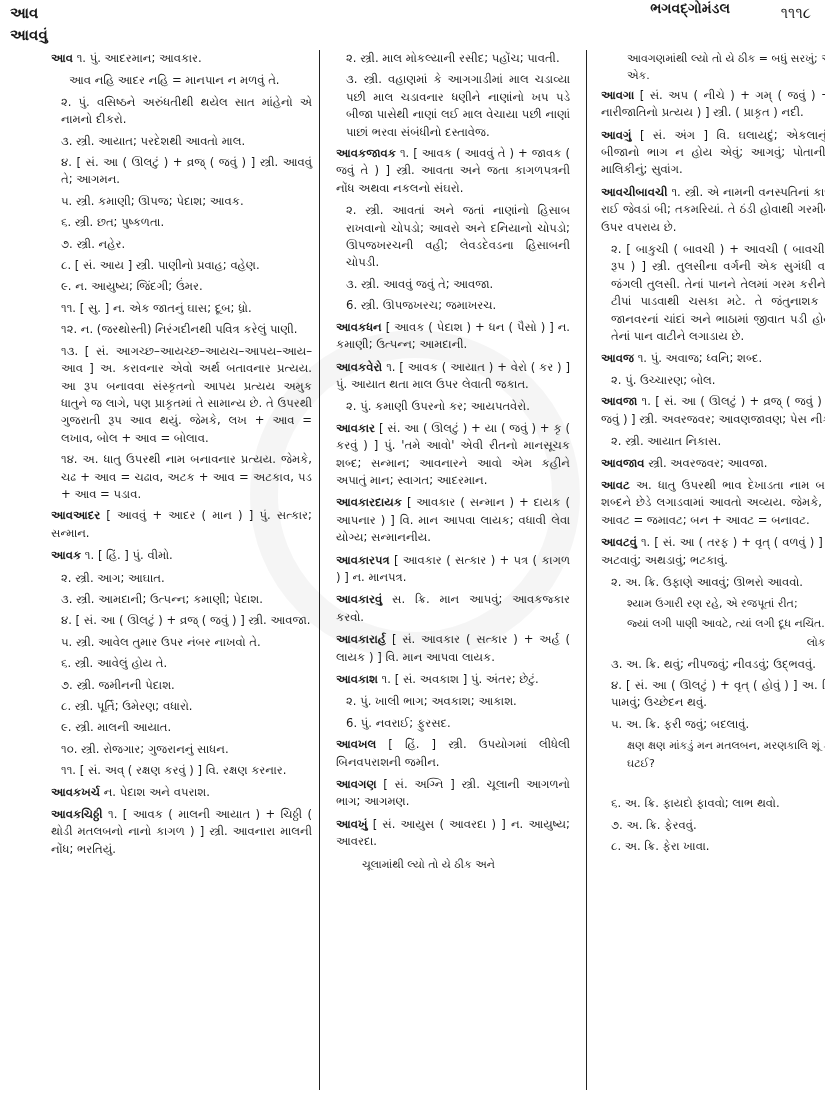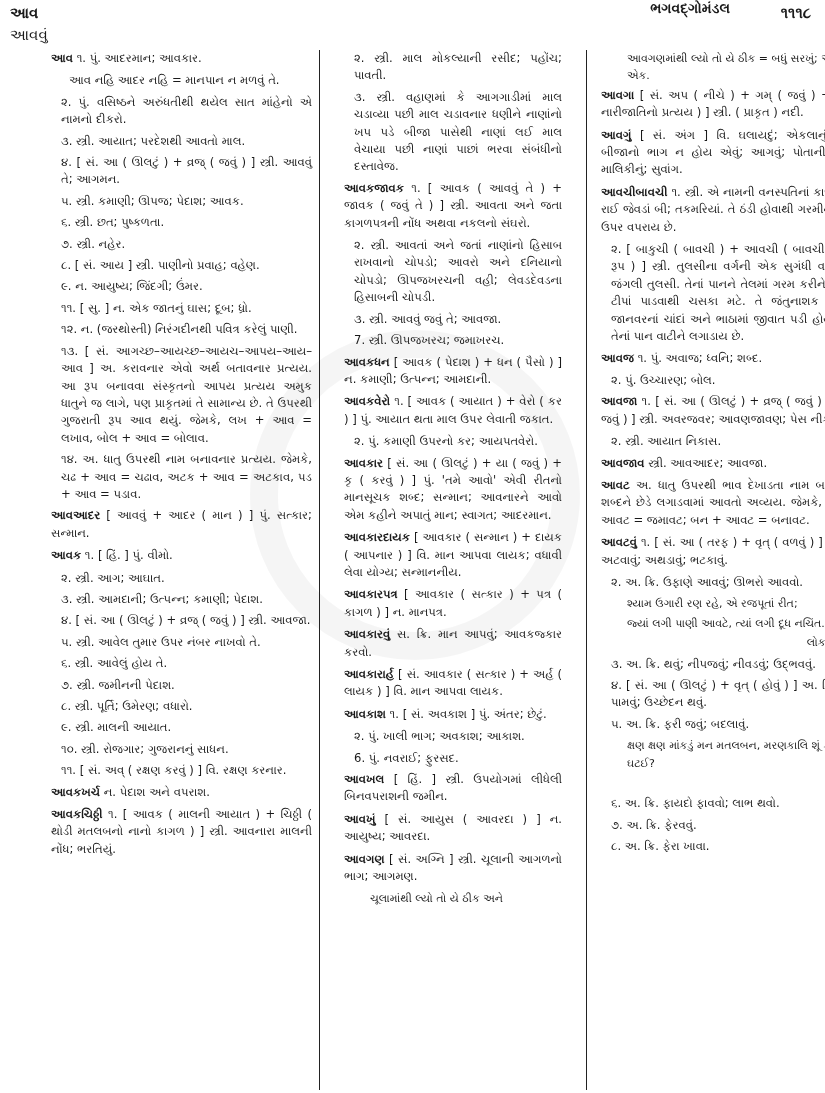--- a/index.html
+++ b/index.html
@@ -5,28 +5,28 @@
   html, body { margin: 0; padding: 0; background: #ffffff; }
   body {
     width: 825px; height: 1093px; overflow: hidden; position: relative;
     font-family: "DejaVu Sans", sans-serif; color: #1a1a1a;
   }
   .header {
     position: absolute; left: 0; top: 0; width: 825px; height: 26px;
   }
   .hdr-left { position: absolute; left: 10px; top: 4px; font-size: 15px; font-weight: bold; }
   .hdr-center { position: absolute; left: 0; width: 730px; top: 0; text-align: right; font-size: 14px; font-weight: bold; }
-  .hdr-right { position: absolute; right: 14px; top: 4px; font-size: 15px; font-weight: bold; }
-  .hdr-sub { position: absolute; left: 10px; top: 26px; font-size: 15px; font-weight: normal; }
+  .hdr-right { position: absolute; right: 14px; top: 4px; font-size: 15px; font-weight: normal; }
+  .hdr-sub { position: absolute; left: 10px; top: 26px; font-size: 15px; font-weight: bold; }
   .col {
     position: absolute; top: 50px; height: 1040px; overflow: hidden;
     font-size: 11.6px; line-height: 17.4px; box-sizing: border-box; margin-left: 43px;
   }
   .col1 { left: 8px; width: 265px; padding-right: 4px; }
-  .col2 { left: 276px; width: 268px; padding: 0 24px; border-left: 1.5px solid #222; border-right: 1.5px solid #222; }
+  .col2 { left: 276px; width: 268px; padding: 0 16px; border-left: 1.5px solid #222; border-right: 1.5px solid #222; }
   .col3 { left: 552px; width: 266px; padding-left: 6px; }
   .entry { margin: 0 0 5px 0; text-align: justify; }
   .hw { font-weight: bold; }
   .sense { margin: 0 0 4px 10px; text-align: justify; }
   .sense.cont { margin-left: 18px; }
   .quote { margin: 0 0 2px 26px; font-size: 11px; }
   .attrib { text-align: right; font-size: 11px; margin: 0 0 4px 0; }
   .watermark {
     position: absolute; left: 250px; top: 330px; width: 330px; height: 330px;
     border-radius: 50%; border: 28px solid rgba(0,0,0,0.04); box-sizing: border-box;
@@ -74,48 +74,48 @@
     <div class="sense">૧૧. [ સં. અવ્ ( રક્ષણ કરવું ) ] વિ. રક્ષણ કરનાર.</div>
     <div class="entry"><span class="hw">આવકખર્ચ</span><span> ન. પેદાશ અને વપરાશ.</span></div>
     <div class="entry"><span class="hw">આવકચિઠ્ઠી</span><span> ૧. [ આવક ( માલની આયાત ) + ચિઠ્ઠી ( થોડી મતલબનો નાનો કાગળ ) ] સ્ત્રી. આવનારા માલની નોંધ; ભરતિયું.</span></div>
   </div>
 <div class="col col2">
     <div class="sense">૨. સ્ત્રી. માલ મોકલ્યાની રસીદ; પહોંચ; પાવતી.</div>
     <div class="sense">૩. સ્ત્રી. વહાણમાં કે આગગાડીમાં માલ ચડાવ્યા પછી માલ ચડાવનાર ધણીને નાણાંનો ખપ પડે બીજા પાસેથી નાણાં લઈ માલ વેચાયા પછી નાણાં પાછાં ભરવા સંબંધીનો દસ્તાવેજ.</div>
     <div class="entry"><span class="hw">આવકજાવક</span><span> ૧. [ આવક ( આવવું તે ) + જાવક ( જવું તે ) ] સ્ત્રી. આવતા અને જતા કાગળપત્રની નોંધ અથવા નકલનો સંઘરો.</span></div>
     <div class="sense">૨. સ્ત્રી. આવતાં અને જતાં નાણાંનો હિસાબ રાખવાનો ચોપડો; આવરો અને દનિયાનો ચોપડો; ઊપજખરચની વહી; લેવડદેવડના હિસાબની ચોપડી.</div>
     <div class="sense">૩. સ્ત્રી. આવવું જવું તે; આવજા.</div>
-    <div class="sense">7. સ્ત્રી. ઊપજખરચ; જમાખરચ.</div>
+    <div class="sense">6. સ્ત્રી. ઊપજખરચ; જમાખરચ.</div>
     <div class="entry"><span class="hw">આવકધન</span><span> [ આવક ( પેદાશ ) + ધન ( પૈસો ) ] ન. કમાણી; ઉત્પન્ન; આમદાની.</span></div>
     <div class="entry"><span class="hw">આવકવેરો</span><span> ૧. [ આવક ( આયાત ) + વેરો ( કર ) ] પું. આયાત થતા માલ ઉપર લેવાતી જકાત.</span></div>
     <div class="sense">૨. પું. કમાણી ઉપરનો કર; આયપતવેરો.</div>
     <div class="entry"><span class="hw">આવકાર</span><span> [ સં. આ ( ઊલટું ) + યા ( જવું ) + કૃ ( કરવું ) ] પું. 'તમે આવો' એવી રીતનો માનસૂચક શબ્દ; સન્માન; આવનારને આવો એમ કહીને અપાતું માન; સ્વાગત; આદરમાન.</span></div>
     <div class="entry"><span class="hw">આવકારદાયક</span><span> [ આવકાર ( સન્માન ) + દાયક ( આપનાર ) ] વિ. માન આપવા લાયક; વધાવી લેવા યોગ્ય; સન્માનનીય.</span></div>
     <div class="entry"><span class="hw">આવકારપત્ર</span><span> [ આવકાર ( સત્કાર ) + પત્ર ( કાગળ ) ] ન. માનપત્ર.</span></div>
     <div class="entry"><span class="hw">આવકારવું</span><span> સ. ક્રિ. માન આપવું; આવકજ્કાર કરવો.</span></div>
     <div class="entry"><span class="hw">આવકારાર્હ</span><span> [ સં. આવકાર ( સત્કાર ) + અર્હ ( લાયક ) ] વિ. માન આપવા લાયક.</span></div>
     <div class="entry"><span class="hw">આવકાશ</span><span> ૧. [ સં. અવકાશ ] પું. અંતર; છેટું.</span></div>
     <div class="sense">૨. પું. ખાલી ભાગ; અવકાશ; આકાશ.</div>
     <div class="sense">6. પું. નવરાઈ; ફુરસદ.</div>
     <div class="entry"><span class="hw">આવખલ</span><span> [ હિં. ] સ્ત્રી. ઉપયોગમાં લીધેલી બિનવપરાશની જમીન.</span></div>
+    <div class="entry"><span class="hw">આવગણ</span><span> [ સં. અગ્નિ ] સ્ત્રી. ચૂલાની આગળનો ભાગ; આગમણ.</span></div>
     <div class="entry"><span class="hw">આવખું</span><span> [ સં. આયુસ ( આવરદા ) ] ન. આયુષ્ય; આવરદા.</span></div>
-    <div class="entry"><span class="hw">આવગણ</span><span> [ સં. અગ્નિ ] સ્ત્રી. ચૂલાની આગળનો ભાગ; આગમણ.</span></div>
     <div class="quote">ચૂલામાંથી લ્યો તો યે ઠીક અને</div>
   </div>
 <div class="col col3">
     <div class="quote">આવગણમાંથી લ્યો તો યે ઠીક = બધું સરખું; એકનું એક.</div>
     <div class="entry"><span class="hw">આવગા</span><span> [ સં. અપ ( નીચે ) + ગમ્ ( જવું ) + આ ( નારીજાતિનો પ્રત્યય ) ] સ્ત્રી. ( પ્રાકૃત ) નદી.</span></div>
     <div class="entry"><span class="hw">આવગું</span><span> [ સં. અંગ ] વિ. ઘલાયદું; એકલાનું; જેમાં બીજાનો ભાગ ન હોય એવું; આગવું; પોતાની સ્વતંત્ર માલિકીનું; સુવાંગ.</span></div>
     <div class="entry"><span class="hw">આવચીબાવચી</span><span> ૧. સ્ત્રી. એ નામની વનસ્પતિનાં કાળાં અને રાઈ જેવડાં બી; તકમરિયાં. તે ઠંડી હોવાથી ગરમીનાં દરદો ઉપર વપરાય છે.</span></div>
     <div class="sense">૨. [ બાકુચી ( બાવચી ) + આવચી ( બાવચીનું બેવડું રૂપ ) ] સ્ત્રી. તુલસીના વર્ગની એક સુગંધી વનસ્પતિ; જંગલી તુલસી. તેનાં પાનને તેલમાં ગરમ કરીને કાનમાં ટીપાં પાડવાથી ચસકા મટે. તે જંતુનાશક હોવાથી જાનવરનાં ચાંદાં અને ભાઠામાં જીવાત પડી હોય ત્યારે તેનાં પાન વાટીને લગાડાય છે.</div>
     <div class="entry"><span class="hw">આવજ</span><span> ૧. પું. અવાજ; ધ્વનિ; શબ્દ.</span></div>
     <div class="sense">૨. પું. ઉચ્ચારણ; બોલ.</div>
     <div class="entry"><span class="hw">આવજા</span><span> ૧. [ સં. આ ( ઊલટું ) + વ્રજ્ ( જવું ) + યા ( જવું ) ] સ્ત્રી. અવરજવર; આવણજાવણ; પેસ નીકળ.</span></div>
     <div class="sense">૨. સ્ત્રી. આયાત નિકાસ.</div>
-    <div class="entry"><span class="hw">આવજાવ</span><span> સ્ત્રી. આવઆદર; આવજા.</span></div>
+    <div class="entry"><span class="hw">આવજાવ</span><span> સ્ત્રી. અવરજવર; આવજા.</span></div>
     <div class="entry"><span class="hw">આવટ</span><span> અ. ધાતુ ઉપરથી ભાવ દેખાડતા નામ બનાવનાર શબ્દને છેડે લગાડવામાં આવતો અવ્યય. જેમકે, જમ + આવટ = જમાવટ; બન + આવટ = બનાવટ.</span></div>
     <div class="entry"><span class="hw">આવટવું</span><span> ૧. [ સં. આ ( તરફ ) + વૃત્ ( વળવું ) ] અ. ક્રિ. અટવાવું; અથડાવું; ભટકાવું.</span></div>
     <div class="sense">૨. અ. ક્રિ. ઉફાણે આવવું; ઊભરો આવવો.</div>
     <div class="quote">શ્યામ ઉગારી રણ રહે, એ રજપૂતાં રીત;</div>
     <div class="quote">જ્યાં લગી પાણી આવટે, ત્યાં લગી દૂધ નચિંત.</div>
     <div class="attrib">લોકસાહિત્ય</div>
     <div class="sense">૩. અ. ક્રિ. થવું; નીપજવું; નીવડવું; ઉદ્ભવવું.</div>
     <div class="sense">૪. [ સં. આ ( ઊલટું ) + વૃત્ ( હોવું ) ] અ. ક્રિ. નાશ પામવું; ઉચ્છેદન થવું.</div>
     <div class="sense">૫. અ. ક્રિ. ફરી જવું; બદલાવું.</div>
     <div class="quote">ક્ષણ ક્ષણ માંકડું મન મતલબન, મરણકાલિ શૂં કરિવૂ ઘટઈ?</div>

